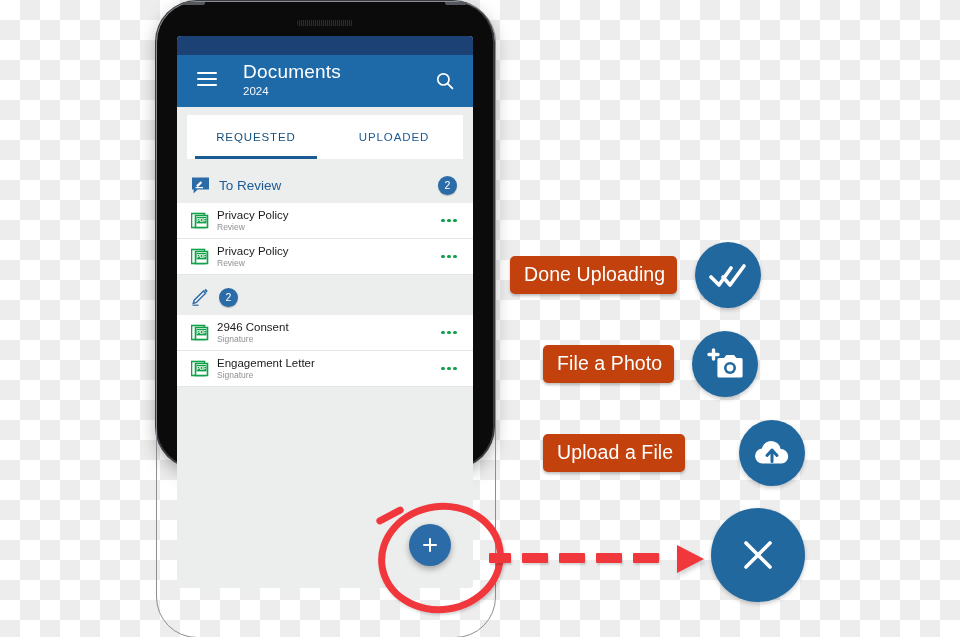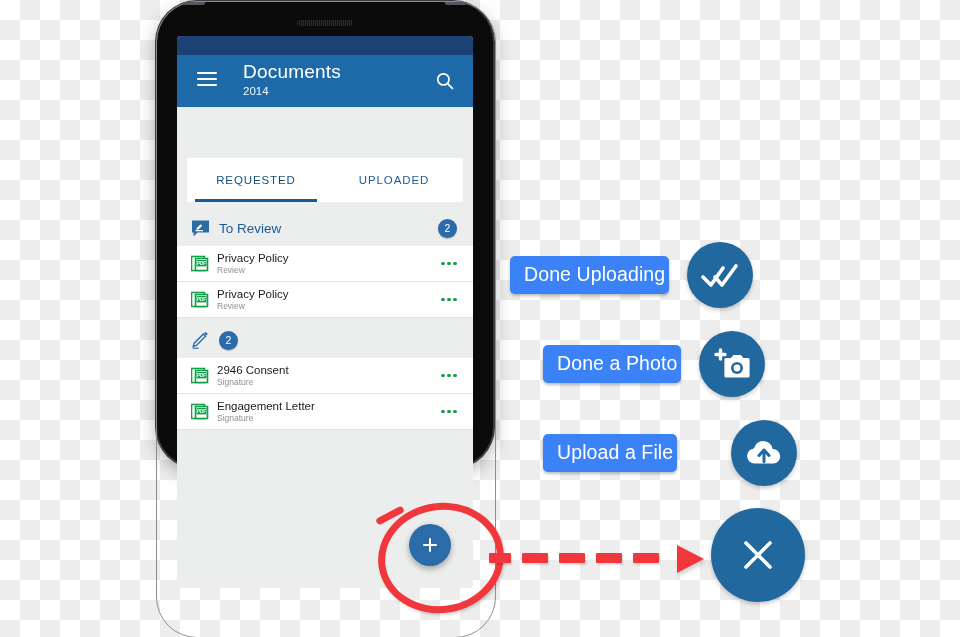--- a/index.html
+++ b/index.html
@@ -51,21 +51,21 @@
   .appbar{height:52px;background:#1e69a8;position:relative;}
   .hamburger{position:absolute;left:20px;top:17px;width:20px;height:15px;cursor:pointer;}
   .hamburger i{display:block;height:2.4px;background:#fff;border-radius:1px;margin-bottom:3.6px;}
   .hamburger i:last-child{margin-bottom:0;}
   .appbar-titles{position:absolute;left:66px;top:5px;color:#fff;}
   .appbar-title{font-size:19px;line-height:24px;letter-spacing:.2px;}
   .appbar-sub{font-size:11.5px;line-height:14px;opacity:.96;}
   .search-icon{position:absolute;right:18px;top:16px;width:20px;height:20px;cursor:pointer;}
 
   
-  .tabs-wrap{padding:8px 10px 4px 10px;margin-top:43px;}
+  .tabs-wrap{padding:8px 10px 4px 10px;}
   .tabs{background:#fff;height:44px;display:flex;align-items:stretch;position:relative;}
   .tab{flex:1;display:flex;align-items:center;justify-content:center;
        font-size:11.5px;letter-spacing:.9px;color:#1b5b94;cursor:pointer;position:relative;}
   .tab.active{color:#14507f;}
   .tab.active:after{content:"";position:absolute;left:8px;right:8px;bottom:0;height:2.6px;background:#1b5b94;}
 
   
   .list{background:#ffffff;}
   .group-head{
     height:36px;background:#eceded;display:flex;align-items:center;padding:4px 16px 0 14px;position:relative;
@@ -117,22 +117,22 @@
   .arrowhead{
     position:absolute;right:0;top:-1px;width:0;height:0;
     border-top:14px solid transparent;border-bottom:14px solid transparent;
     border-left:27px solid #f0383c;
     filter:drop-shadow(2px 3px 2px rgba(0,0,0,.18));
   }
 
   
   .action{position:absolute;display:flex;align-items:center;}
   .action .label{
-    background:#3b82f6;color:#fff;border-radius:5px;
-    padding:7px 4px 9px 14px;font-size:19.5px;line-height:22px;letter-spacing:.1px;
+    background:#c2410c;color:#fff;border-radius:5px;
+    padding:7px 12px 9px 14px;font-size:19.5px;line-height:22px;letter-spacing:.1px;
     box-shadow:0 2px 3px rgba(0,0,0,.25);cursor:pointer;white-space:nowrap;
   }
   .action .circle{
     width:66px;height:66px;border-radius:50%;background:#21689e;margin-left:18px;
     display:flex;align-items:center;justify-content:center;cursor:pointer;
     box-shadow:0 2px 4px rgba(0,0,0,.22);
   }
   .action.big .circle{width:94px;height:94px;}
   .a1{left:510px;top:242px;}
   .a2{left:543px;top:331px;}
@@ -158,21 +158,21 @@
       <div class="statusbar"></div>
 
       <div class="appbar">
         <div class="hamburger">
           <i></i>
             <i></i>
             <i></i>
         </div>
         <div class="appbar-titles">
           <div class="appbar-title">Documents</div>
-          <div class="appbar-sub">2014</div>
+          <div class="appbar-sub">2024</div>
         </div>
         <div class="search-icon">
           <svg width="20" height="20" viewBox="0 0 20 20">
             <circle cx="8.4" cy="8.4" r="5.6" fill="none" stroke="#ffffff" stroke-width="1.7"></circle>
             <line x1="12.6" y1="12.6" x2="17.4" y2="17.4" stroke="#ffffff" stroke-width="1.9" stroke-linecap="round"></line>
           </svg>
         </div>
       </div>
 
       <div class="tabs-wrap">
@@ -312,21 +312,21 @@
       <span>
         <svg width="38" height="30" viewBox="0 0 38 30">
           <polyline points="2,17 10,25 22,8" fill="none" stroke="#ffffff" stroke-width="3.6" stroke-linecap="round" stroke-linejoin="round"></polyline>
           <polyline points="14,17 21,25 35,6" fill="none" stroke="#ffffff" stroke-width="3.6" stroke-linecap="round" stroke-linejoin="round"></polyline>
         </svg>
       </span>
     </div>
   </div>
 
   <div class="action a2">
-    <div class="label">Done a Photo</div>
+    <div class="label">File a Photo</div>
     <div class="circle">
       <span>
         <svg width="38" height="34" viewBox="0 0 38 34">
           <path d="M3 3.5h9M7.5 -1v9" stroke="#ffffff" stroke-width="3.4" stroke-linecap="round" transform="translate(0,4)"></path>
           <path d="M13 11h5l2.4-3h7.6l2.4 3H35a1.6 1.6 0 0 1 1.6 1.6V29a1.6 1.6 0 0 1-1.6 1.6H13A1.6 1.6 0 0 1 11.4 29V12.6A1.6 1.6 0 0 1 13 11z" fill="#ffffff"></path>
           <circle cx="24" cy="21" r="6" fill="#21689e"></circle>
           <circle cx="24" cy="21" r="3.4" fill="#ffffff"></circle>
         </svg>
       </span>
     </div>

